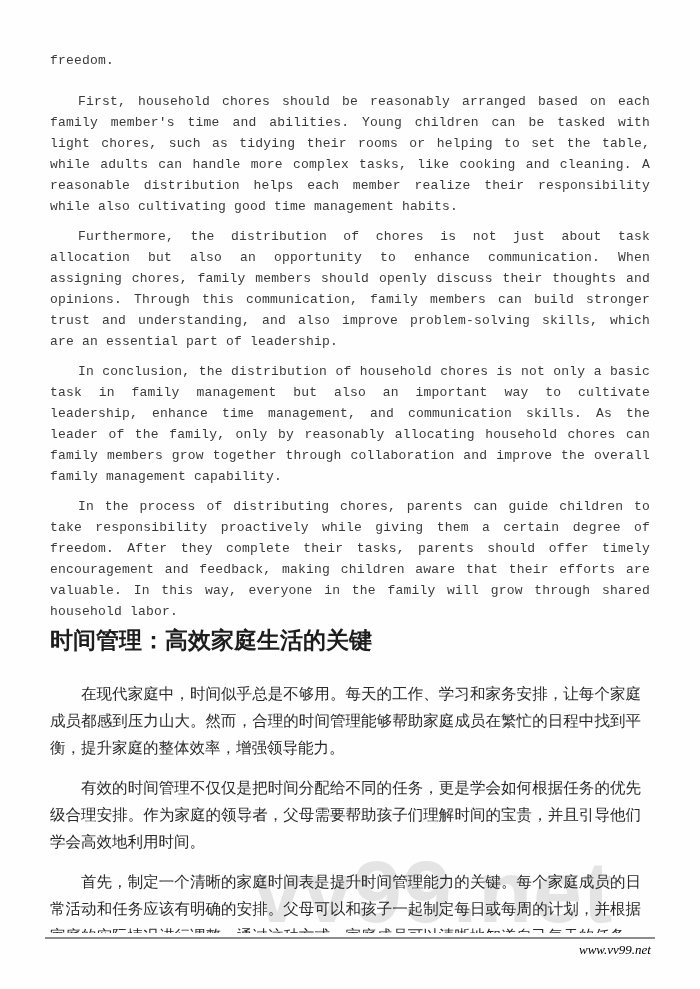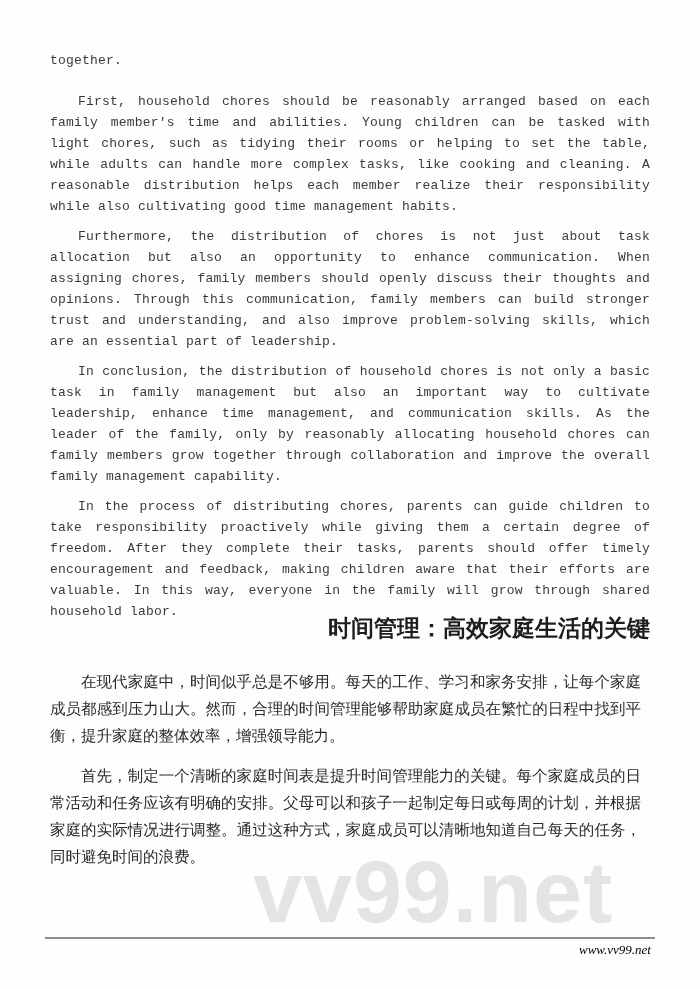--- a/index.html
+++ b/index.html
@@ -45,22 +45,22 @@
   .chinese-section {
     position: absolute;
     left: 50px;
     right: 50px;
     top: 610px;
     bottom: 56px;
     overflow: hidden;
     z-index: 2;
   }
   .chinese-title {
-    margin: 4px 0 24px 0;
-    text-align: right;
+    margin: 16px 0 24px 0;
+    text-align: left;
     font-family: "Liberation Serif", "DejaVu Serif", serif;
     font-weight: bold;
     font-size: 23px;
     line-height: 30px;
     color: #1d1d1d;
   }
   .chinese-section p {
     margin: 0 9px 13px 0;
     font-family: "Liberation Serif", "DejaVu Serif", serif;
     font-size: 15.5px;
@@ -105,31 +105,32 @@
     color: #000000;
     z-index: 3;
   }
 </style>
 </head>
 <body>
 
 <div class="page">
 
   <div class="english-section">
-      <p>together.</p>
+      <p>freedom.</p>
       <p>First, household chores should be reasonably arranged based on each family member's time and abilities. Young children can be tasked with light chores, such as tidying their rooms or helping to set the table, while adults can handle more complex tasks, like cooking and cleaning. A reasonable distribution helps each member realize their responsibility while also cultivating good time management habits.</p>
       <p>Furthermore, the distribution of chores is not just about task allocation but also an opportunity to enhance communication. When assigning chores, family members should openly discuss their thoughts and opinions. Through this communication, family members can build stronger trust and understanding, and also improve problem-solving skills, which are an essential part of leadership.</p>
       <p>In conclusion, the distribution of household chores is not only a basic task in family management but also an important way to cultivate leadership, enhance time management, and communication skills. As the leader of the family, only by reasonably allocating household chores can family members grow together through collaboration and improve the overall family management capability.</p>
       <p>In the process of distributing chores, parents can guide children to take responsibility proactively while giving them a certain degree of freedom. After they complete their tasks, parents should offer timely encouragement and feedback, making children aware that their efforts are valuable. In this way, everyone in the family will grow through shared household labor.</p>
     </div>
 
   <div class="chinese-section">
     <h1 class="chinese-title">时间管理：高效家庭生活的关键</h1>
     <div>
         <p>在现代家庭中，时间似乎总是不够用。每天的工作、学习和家务安排，让每个家庭成员都感到压力山大。然而，合理的时间管理能够帮助家庭成员在繁忙的日程中找到平衡，提升家庭的整体效率，增强领导能力。</p>
+        <p>有效的时间管理不仅仅是把时间分配给不同的任务，更是学会如何根据任务的优先级合理安排。作为家庭的领导者，父母需要帮助孩子们理解时间的宝贵，并且引导他们学会高效地利用时间。</p>
         <p>首先，制定一个清晰的家庭时间表是提升时间管理能力的关键。每个家庭成员的日常活动和任务应该有明确的安排。父母可以和孩子一起制定每日或每周的计划，并根据家庭的实际情况进行调整。通过这种方式，家庭成员可以清晰地知道自己每天的任务，同时避免时间的浪费。</p>
       </div>
   </div>
 
   <div class="watermark">vv99.net</div>
 
   <div class="footer-divider"></div>
 
   <div class="footer-url">www.vv99.net</div>
 

